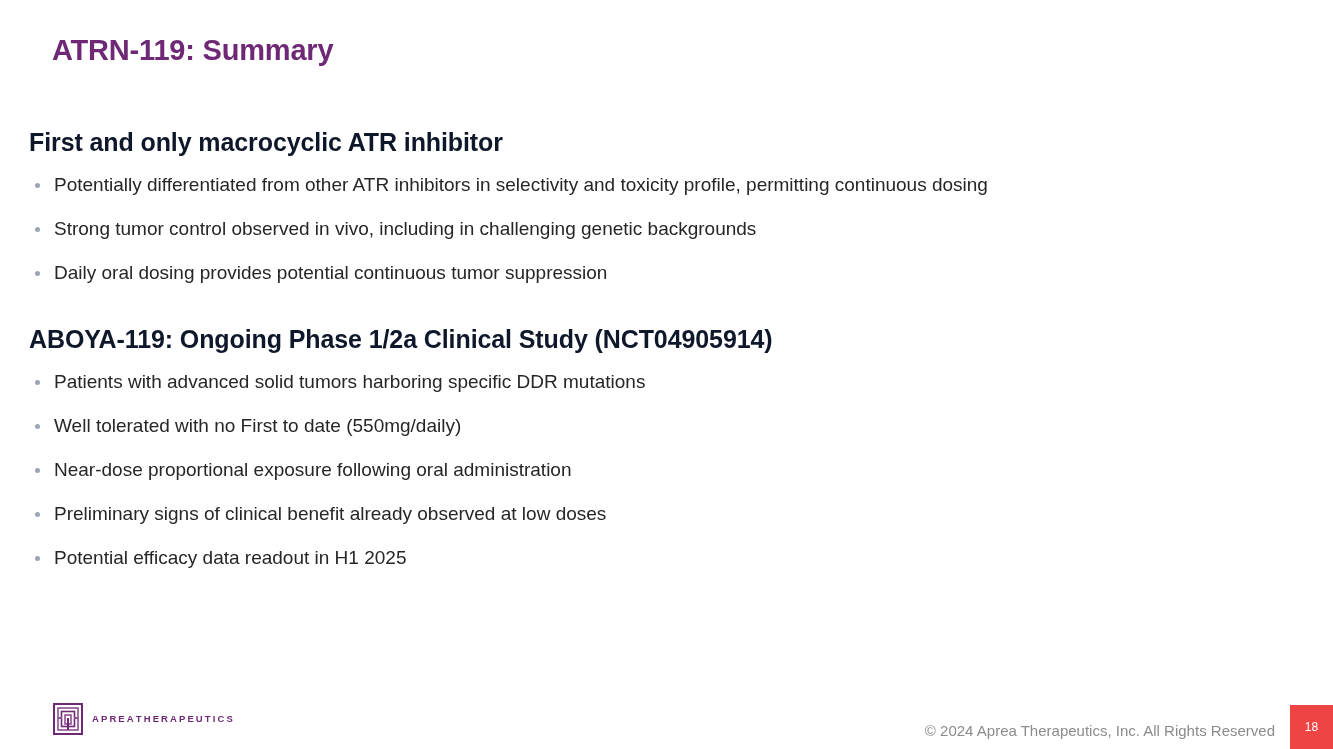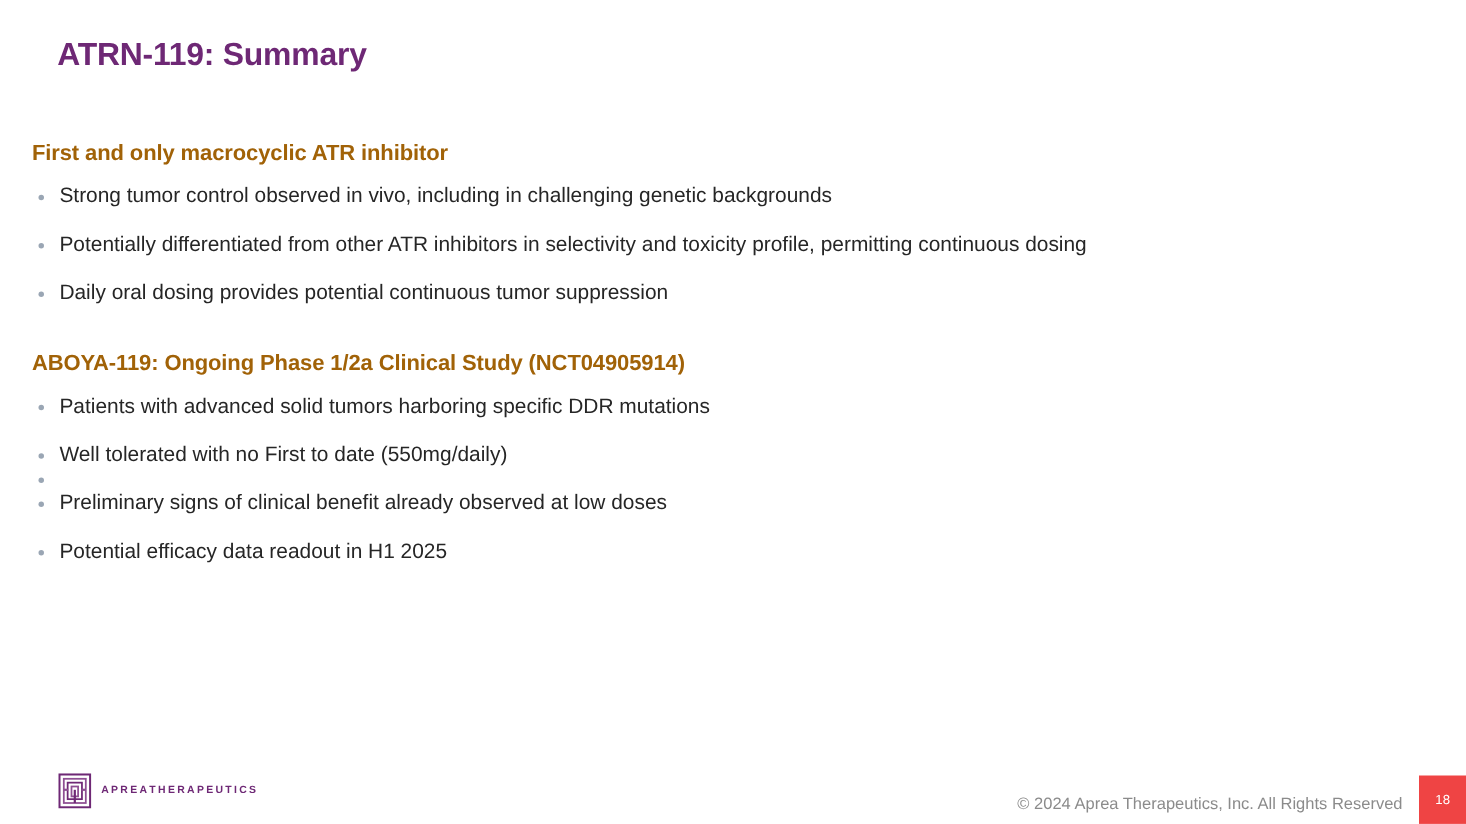--- a/index.html
+++ b/index.html
@@ -38,23 +38,23 @@
     top: 128px;
     right: 30px;
   }
   .section {
     margin: 0 0 0 0;
   }
   .section + .section {
     margin-top: 30px;
   }
   .section-heading {
-    font-size: 20px;
+    font-size: 25px;
     font-weight: bold;
-    color: #a16207;
+    color: #0f172a;
     letter-spacing: -0.1px;
     margin: 0 0 6px 0;
     white-space: nowrap;
   }
   .bullet-list {
     list-style: none;
     margin: 0;
     padding: 0;
   }
   .bullet-item {
@@ -132,25 +132,25 @@
 
   <div class="slide-title">ATRN-119: Summary</div>
 
   <div class="content">
 
     <div class="section">
       <div class="section-heading">First and only macrocyclic ATR inhibitor</div>
       <ul class="bullet-list">
         <li class="bullet-item">
           <span class="bullet-marker"></span>
+          <span>Potentially differentiated from other ATR inhibitors in selectivity and toxicity profile, permitting continuous dosing</span>
+        </li>
+        <li class="bullet-item">
+          <span class="bullet-marker"></span>
           <span>Strong tumor control observed in vivo, including in challenging genetic backgrounds</span>
-        </li>
-        <li class="bullet-item">
-          <span class="bullet-marker"></span>
-          <span>Potentially differentiated from other ATR inhibitors in selectivity and toxicity profile, permitting continuous dosing</span>
         </li>
         <li class="bullet-item">
           <span class="bullet-marker"></span>
           <span>Daily oral dosing provides potential continuous tumor suppression</span>
         </li>
       </ul>
     </div>
 
     <div class="section">
       <div class="section-heading">ABOYA-119: Ongoing Phase 1/2a Clinical Study (NCT04905914)</div>
@@ -158,20 +158,21 @@
         <li class="bullet-item">
           <span class="bullet-marker"></span>
           <span>Patients with advanced solid tumors harboring specific DDR mutations</span>
         </li>
         <li class="bullet-item">
           <span class="bullet-marker"></span>
           <span>Well tolerated with no First to date (550mg/daily)</span>
         </li>
         <li class="bullet-item">
           <span class="bullet-marker"></span>
+          <span>Near-dose proportional exposure following oral administration</span>
         </li>
         <li class="bullet-item">
           <span class="bullet-marker"></span>
           <span>Preliminary signs of clinical benefit already observed at low doses</span>
         </li>
         <li class="bullet-item">
           <span class="bullet-marker"></span>
           <span>Potential efficacy data readout in H1 2025</span>
         </li>
       </ul>

